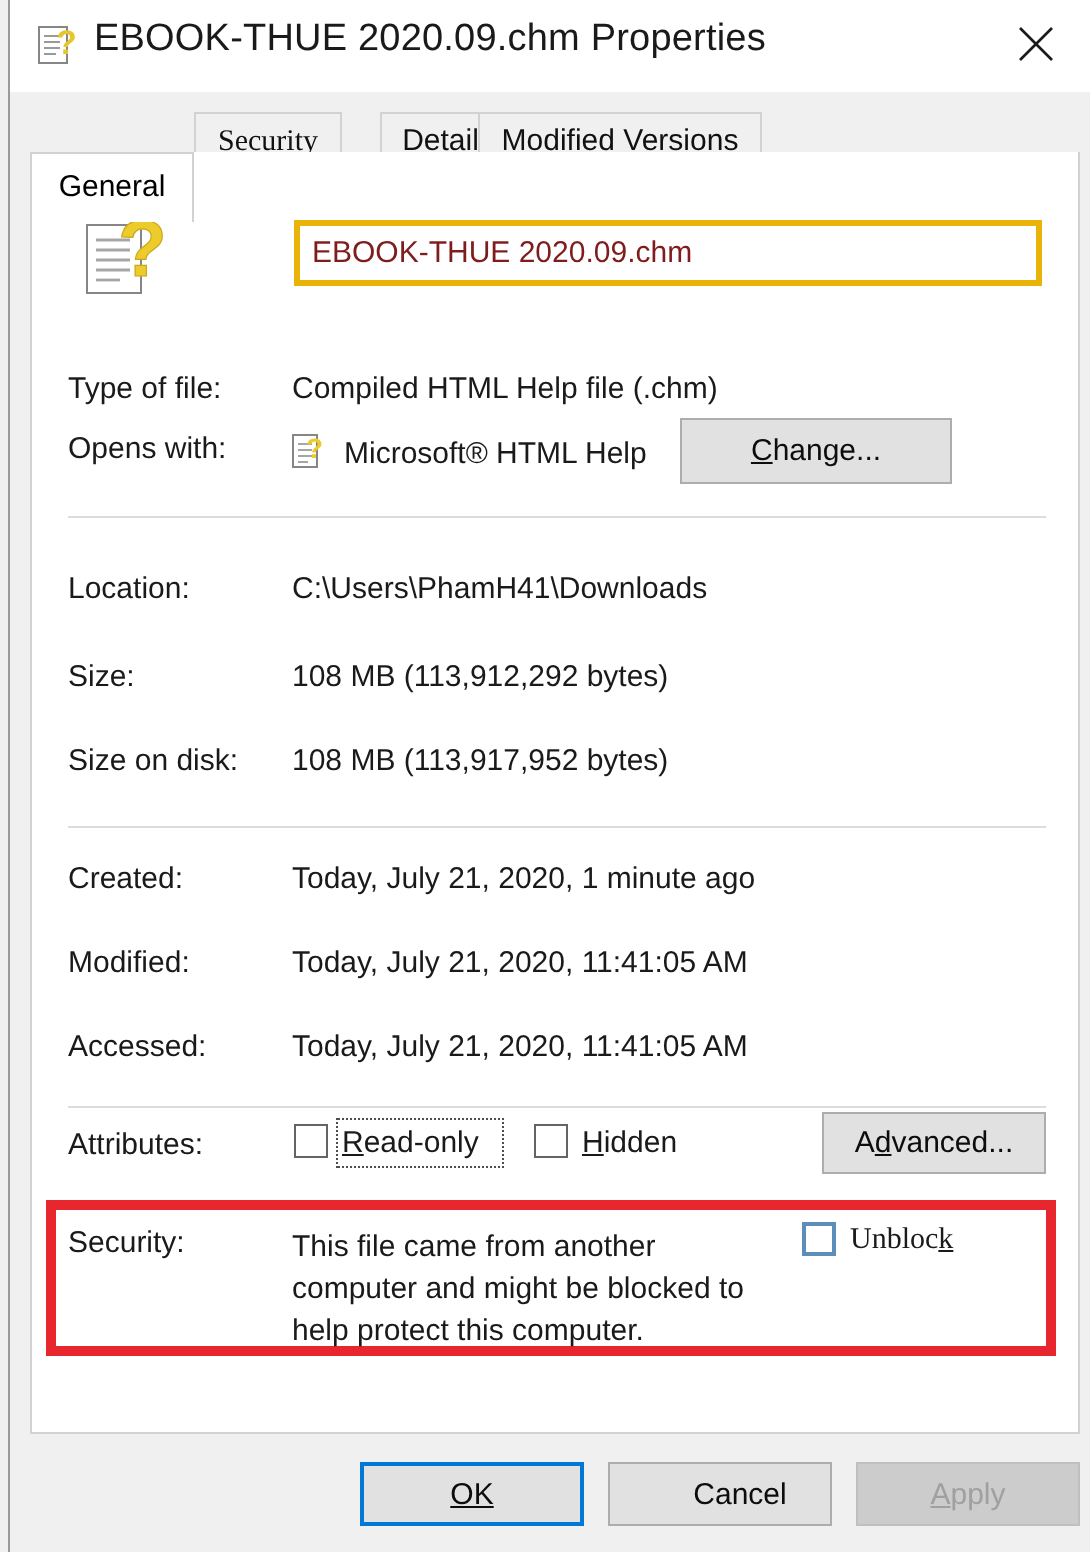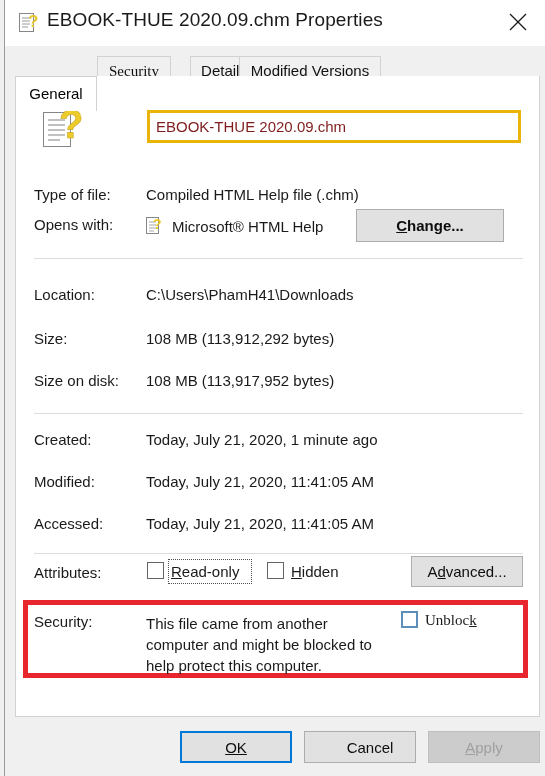--- a/index.html
+++ b/index.html
@@ -185,21 +185,21 @@
     font-family: "Liberation Sans", sans-serif;
     font-size: 15px;
     color: #0d0d0d;
     text-align: center;
     cursor: default;
     padding: 0;
   }
   .btn.disabled { color: #a0a0a0; background: #cccccc; border-color: #bfbfbf; }
   .btn.default  { border: 2px solid #0078d7; background: #e1e1e1; }
 
-  .btn-change   { left: 340px; top: 133px; width: 148px; height: 33px; font-weight: bold; }
+  .btn-change   { left: 324px; top: 133px; width: 136px; height: 33px; }
   .btn-advanced { left: 395px; top: 480px; width: 112px; height: 31px; }
 
   
   .cb {
     position: absolute;
     width: 17px;
     height: 17px;
     box-sizing: border-box;
     border: 1px solid #646464;
     background: #ffffff;

